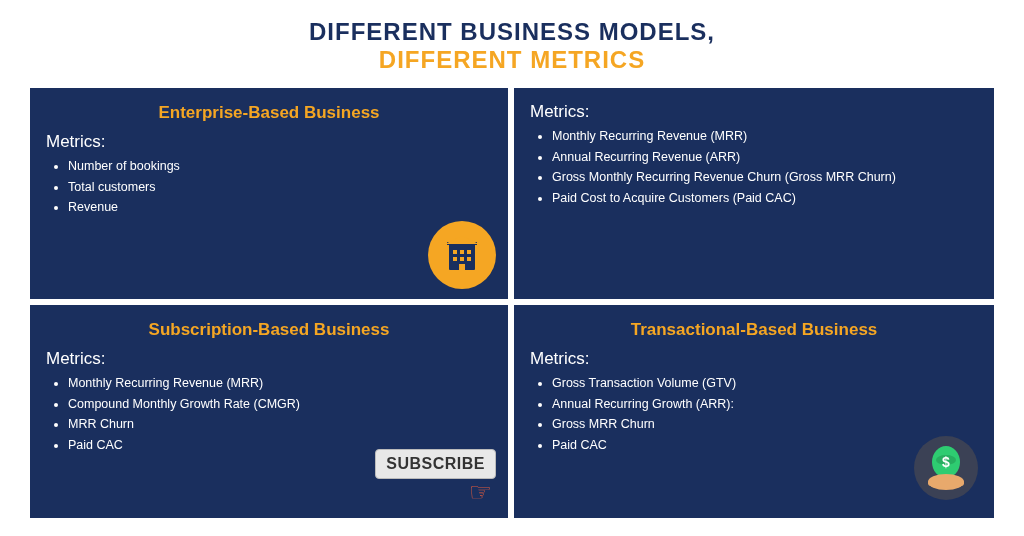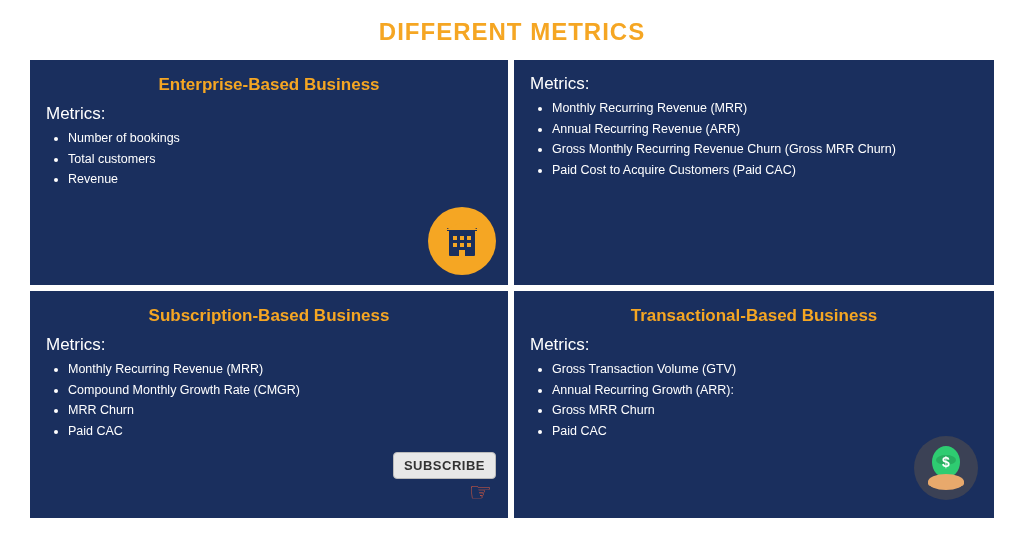--- a/index.html
+++ b/index.html
@@ -99,21 +99,21 @@
     }
     
     .subscribe-icon-wrap {
       display: flex;
       flex-direction: column;
       align-items: flex-end;
     }
     .subscribe-btn {
       background: #e8e8e8;
       color: #333;
-      font-size: 13px;
+      font-size: 16px;
       font-weight: 700;
       letter-spacing: 0.5px;
       padding: 5px 10px;
       border-radius: 4px;
       border: 1.5px solid #bbb;
       margin-bottom: 2px;
     }
     
     .saas-title {
       text-align: center;
@@ -122,20 +122,21 @@
     .card:nth-child(1) { border-right: 2px solid #fff; border-bottom: 2px solid #fff; }
     .card:nth-child(2) { border-bottom: 2px solid #fff; }
     .card:nth-child(3) { border-right: 2px solid #fff; }
     .card:nth-child(4) { }
   </style>
 </head>
 <body>
 
 <div class="page-wrapper">
   <div class="header">
+    <div class="header-line1">DIFFERENT BUSINESS MODELS,</div>
     <div class="header-line2">DIFFERENT METRICS</div>
   </div>
   <div class="grid">
 
     <div class="card">
       <div class="card-title">Enterprise-Based Business</div>
       <div class="card-metrics-label">Metrics:</div>
       <ul class="card-list">
         <li>Number of bookings</li>
         <li>Total customers</li>

